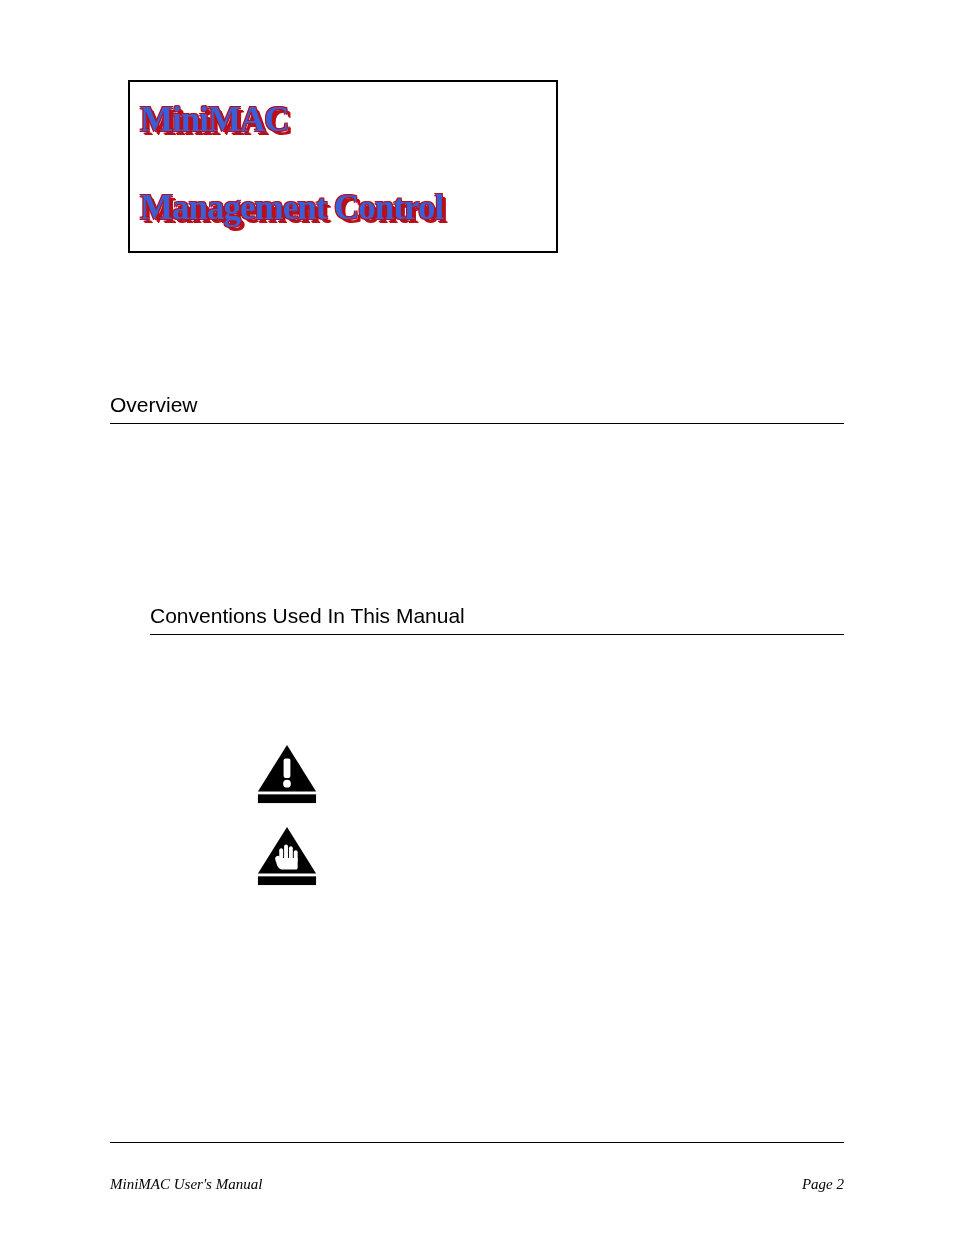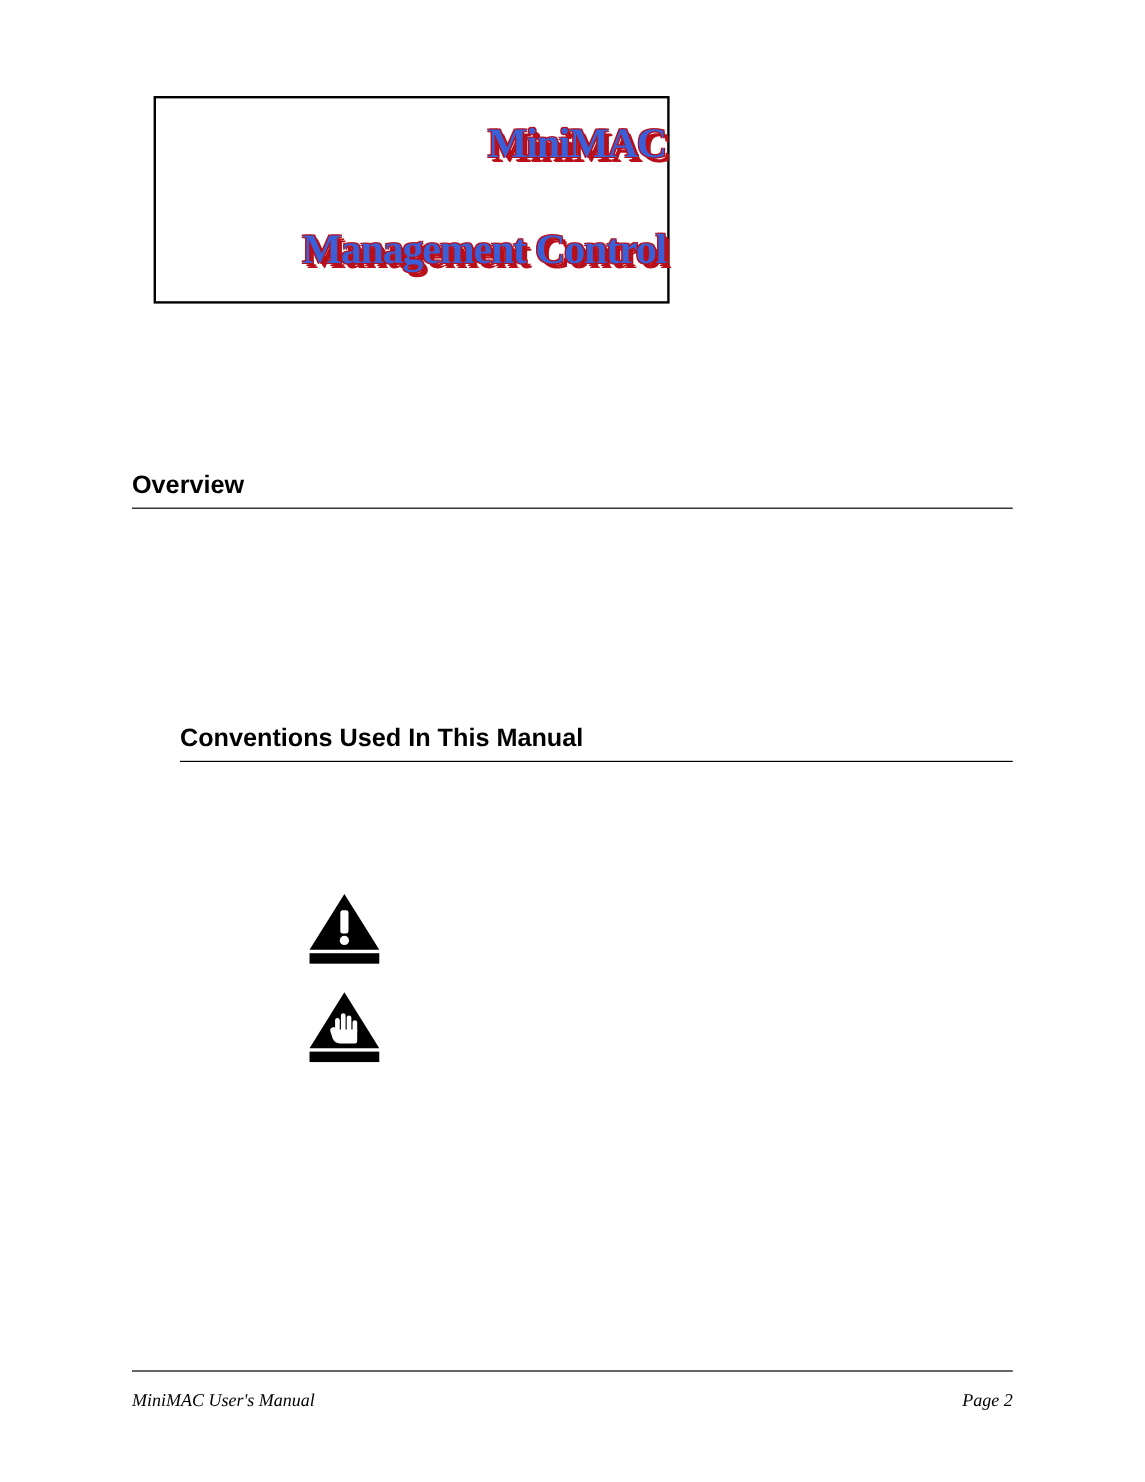--- a/index.html
+++ b/index.html
@@ -9,21 +9,21 @@
     background: #ffffff;
     font-family: "Times New Roman", Times, serif;
     color: #000000;
     position: relative;
     padding: 80px 110px 50px 110px;
   }
   .logo-box {
     border: 2px solid #000000;
     width: 430px;
     padding: 16px 1px 22px 10px;
-    text-align: right;
+    text-align: left;
     margin-left: 18px;
   }
   .wordart {
     font-family: Georgia, "Times New Roman", serif;
     font-weight: 900;
     font-size: 35px;
     line-height: 1.25;
     color: #3a5fd6;
     text-shadow:
       -1px -1px 0 #b80f1a,
@@ -38,21 +38,21 @@
     margin-top: 140px;
   }
   .section-rule {
     border: none;
     border-top: 1px solid #000000;
     margin: 6px 0 0 0;
   }
   .section-block+.section-block { margin-top: 180px; margin-left: 40px; }
   .section-heading {
     font-family: Arial, Helvetica, sans-serif;
-    font-weight: 700;
+    font-weight: 400;
     font-size: 21px;
     color: #000000;
   }
   .icons-area {
     margin-top: 100px;
     margin-left: 106px;
     width: 72px;
   }
   .icon-row { height: 70px; display: flex; align-items: flex-end; }
   .icon-row + .icon-row { margin-top: 12px; }
@@ -61,21 +61,21 @@
     left: 110px;
     right: 110px;
     bottom: 92px;
     border: none;
     border-top: 1px solid #000000;
   }
   .footer {
     position: absolute;
     left: 110px;
     right: 110px;
-    bottom: 58px;
+    bottom: 42px;
     display: flex;
     justify-content: space-between;
     font-style: italic;
     font-size: 15px;
     font-family: "Times New Roman", Times, serif;
   }
 </style>
 </head>
 <body>
 

